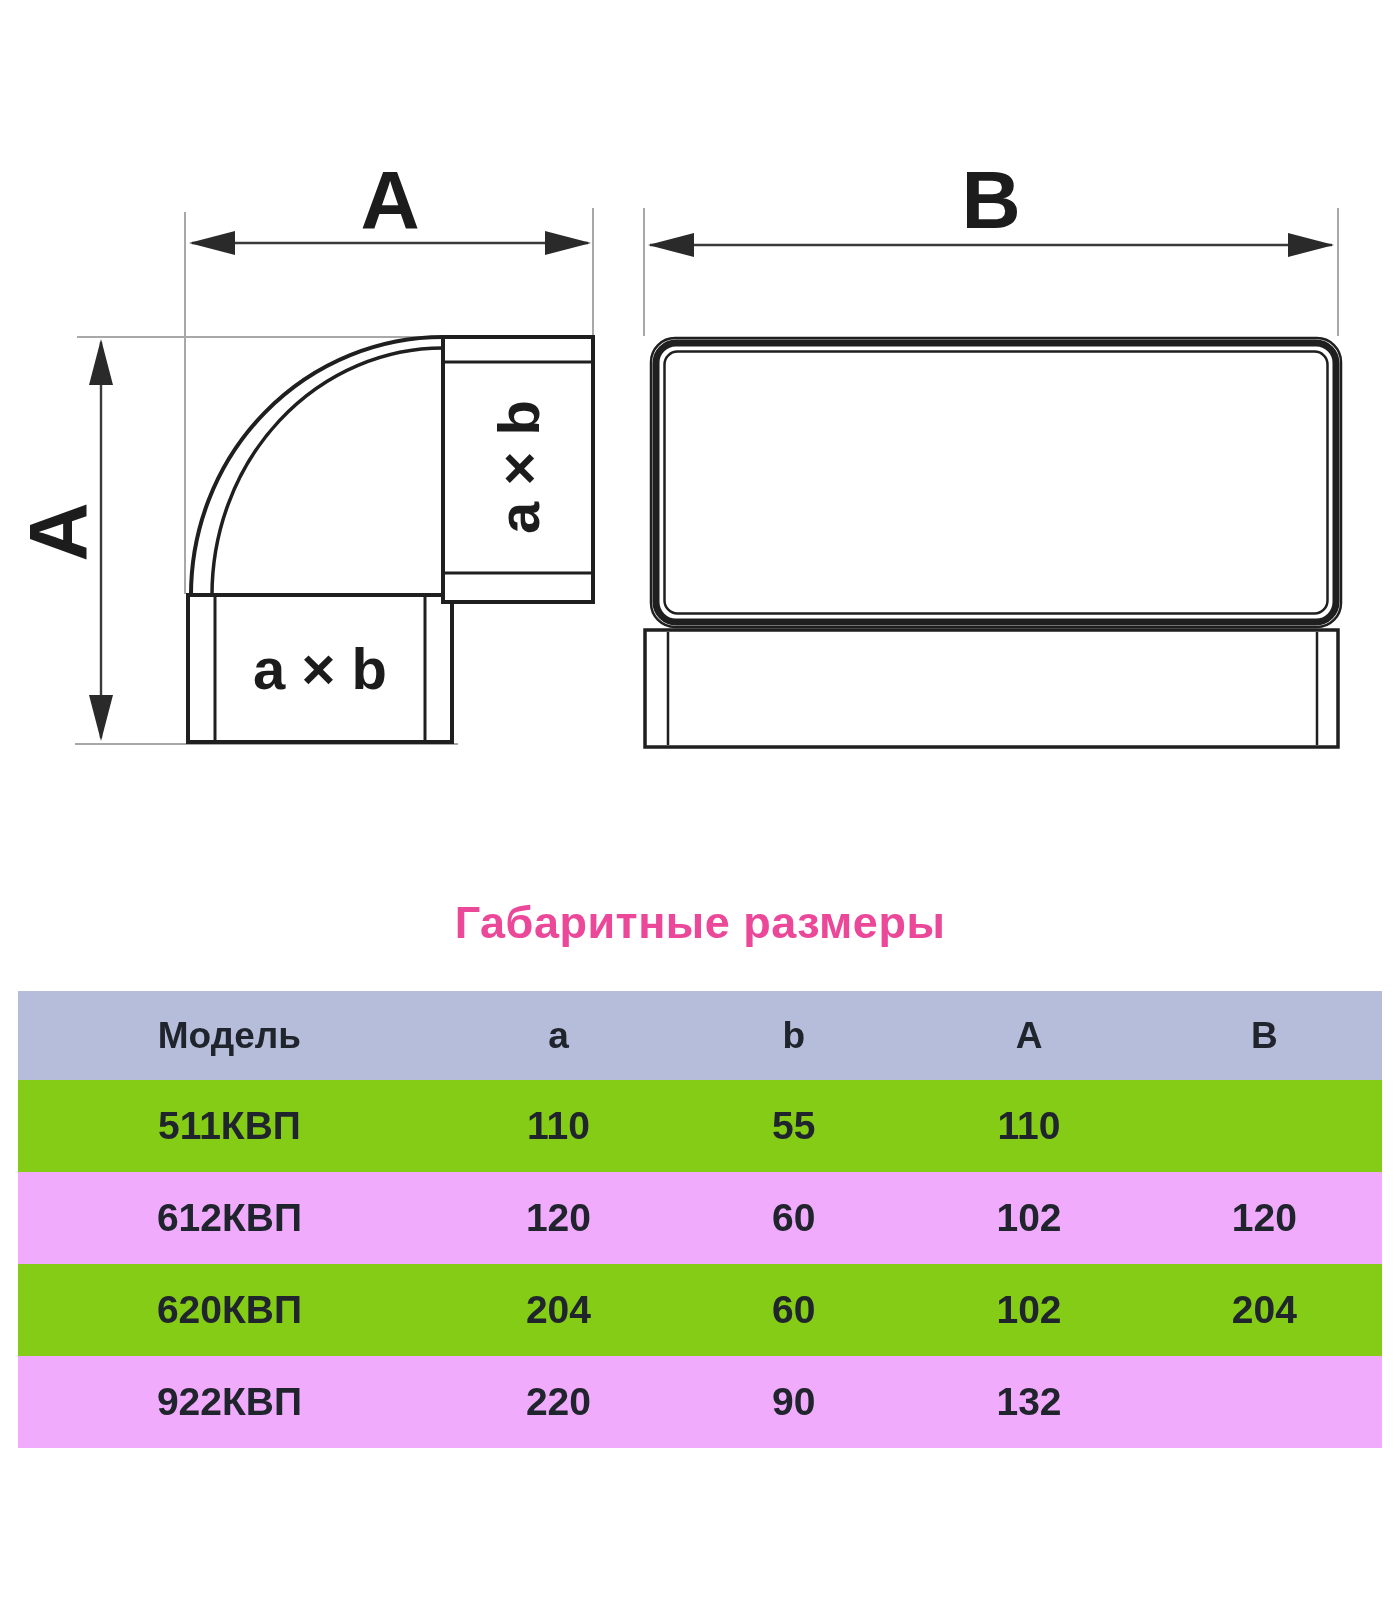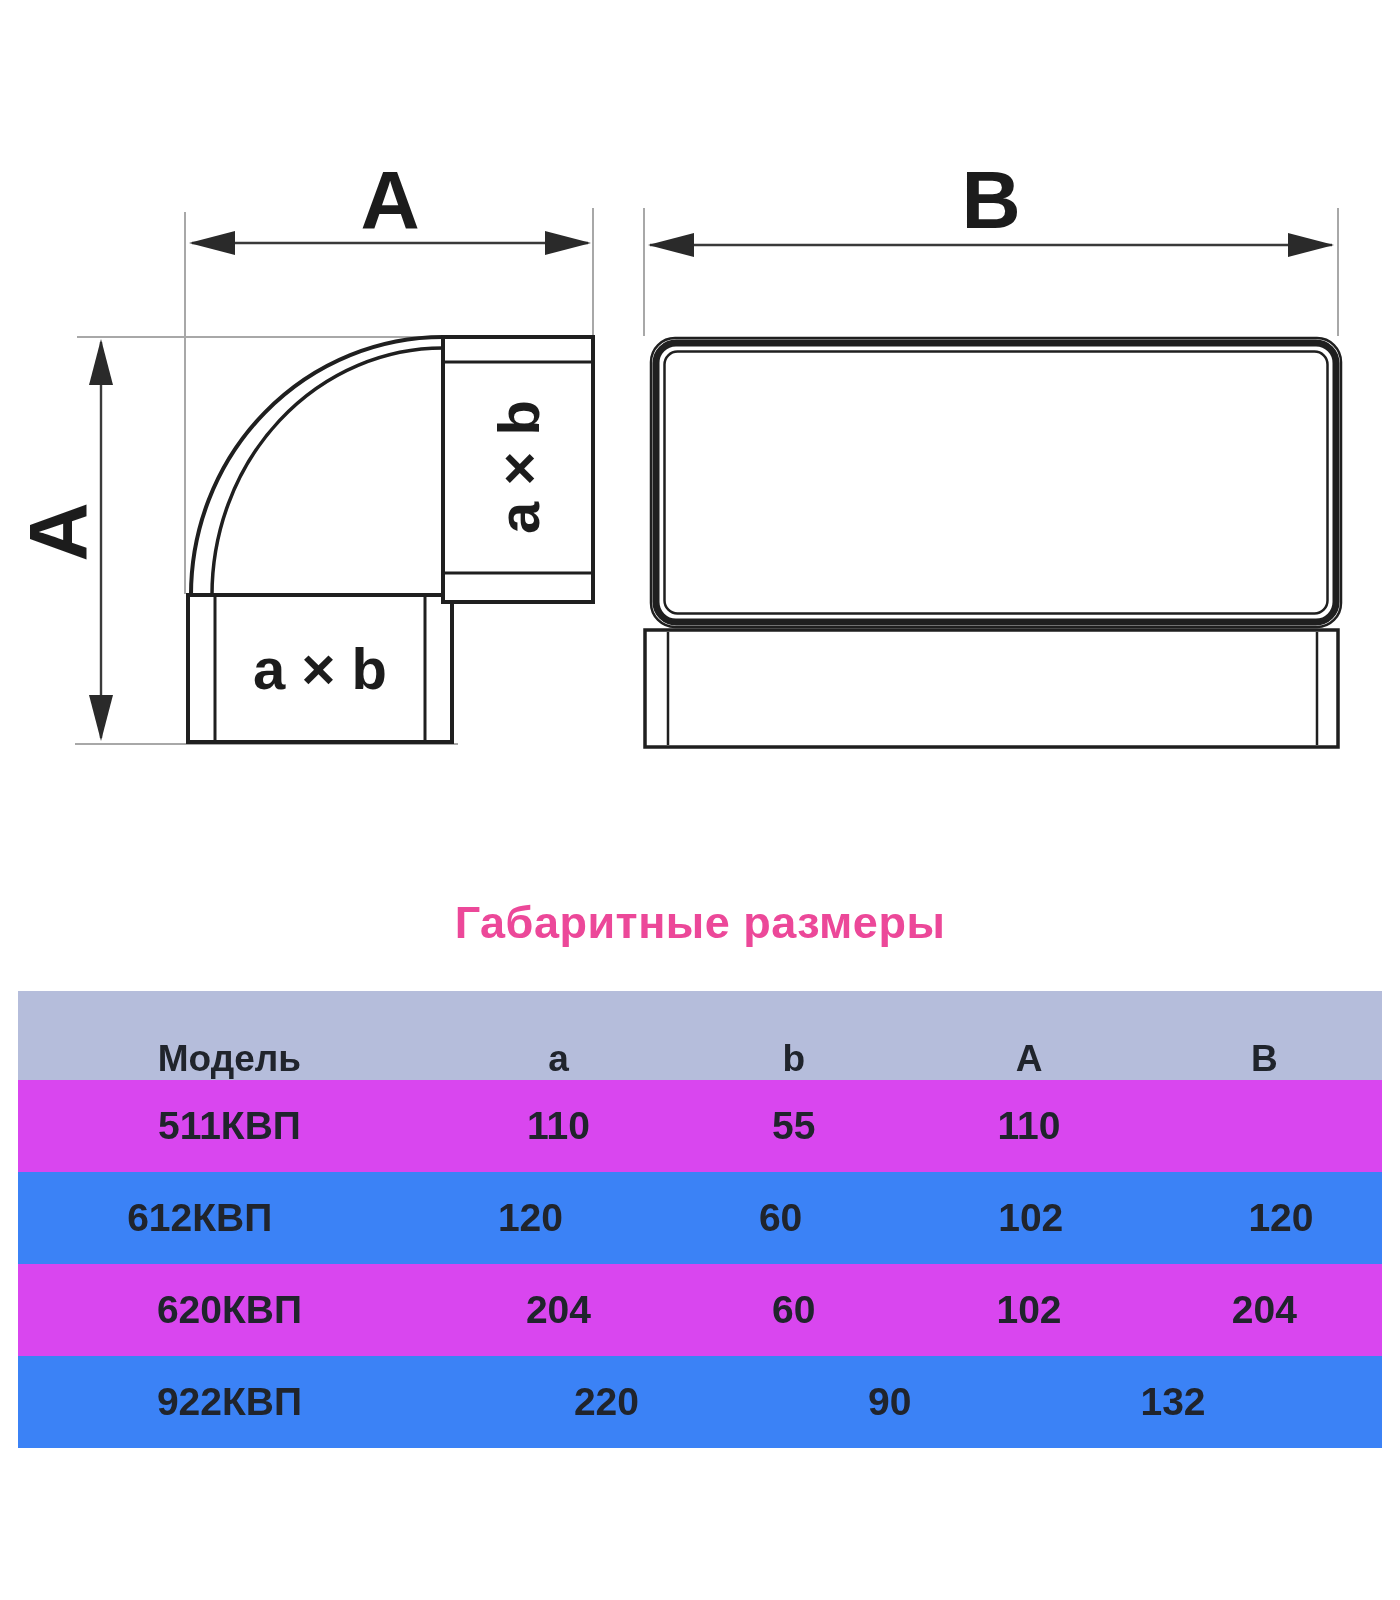--- a/index.html
+++ b/index.html
@@ -33,24 +33,24 @@
   #table-title{
     position:absolute;top:897px;left:0;width:1400px;
     text-align:center;font-size:45px;font-weight:bold;color:#ec4899;
     letter-spacing:0.5px;
   }
   #size-table{
     position:absolute;top:991px;left:18px;width:1364px;
     font-weight:bold;color:#20242c;
   }
   .trow{display:flex;align-items:center;width:100%;}
-  .trow.header{height:89px;background:#b5bddb;font-size:37px;align-items:flex-end;}
+  .trow.header{height:89px;background:#b5bddb;font-size:37px;}
   .trow.data{height:92px;font-size:39px;}
-  .trow.alt{background:#3b82f6;gap:48px;}
-  .trow.plain{background:#d946ef;}
+  .trow.alt{background:#f0abfc;}
+  .trow.plain{background:#84cc16;}
   .tcell{text-align:center;}
   .col-model{width:31%;}
   .col-num{width:17.25%;}
 </style>
 </head>
 <body>
 
 <div id="page">
 
   <svg id="drawing" width="1400" height="810" viewBox="0 0 1400 810" xmlns="http://www.w3.org/2000/svg">

